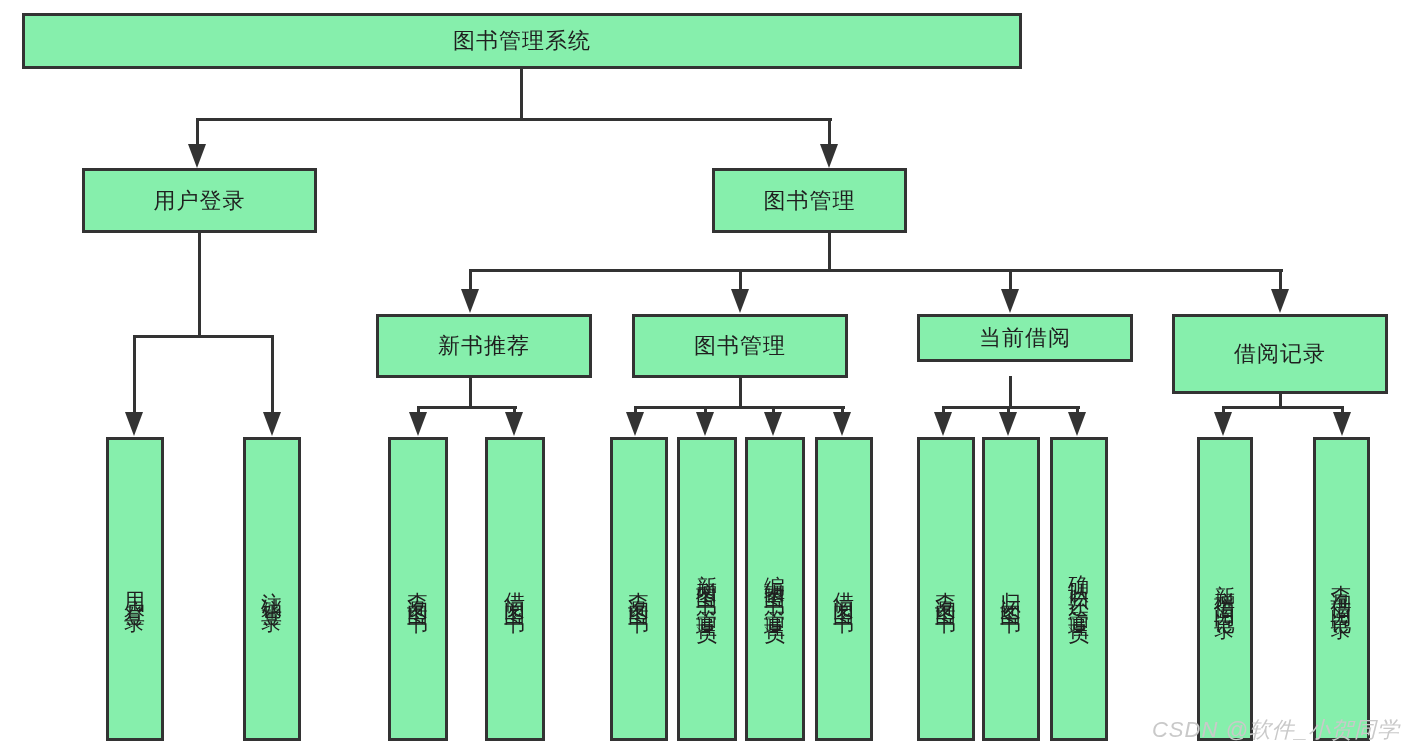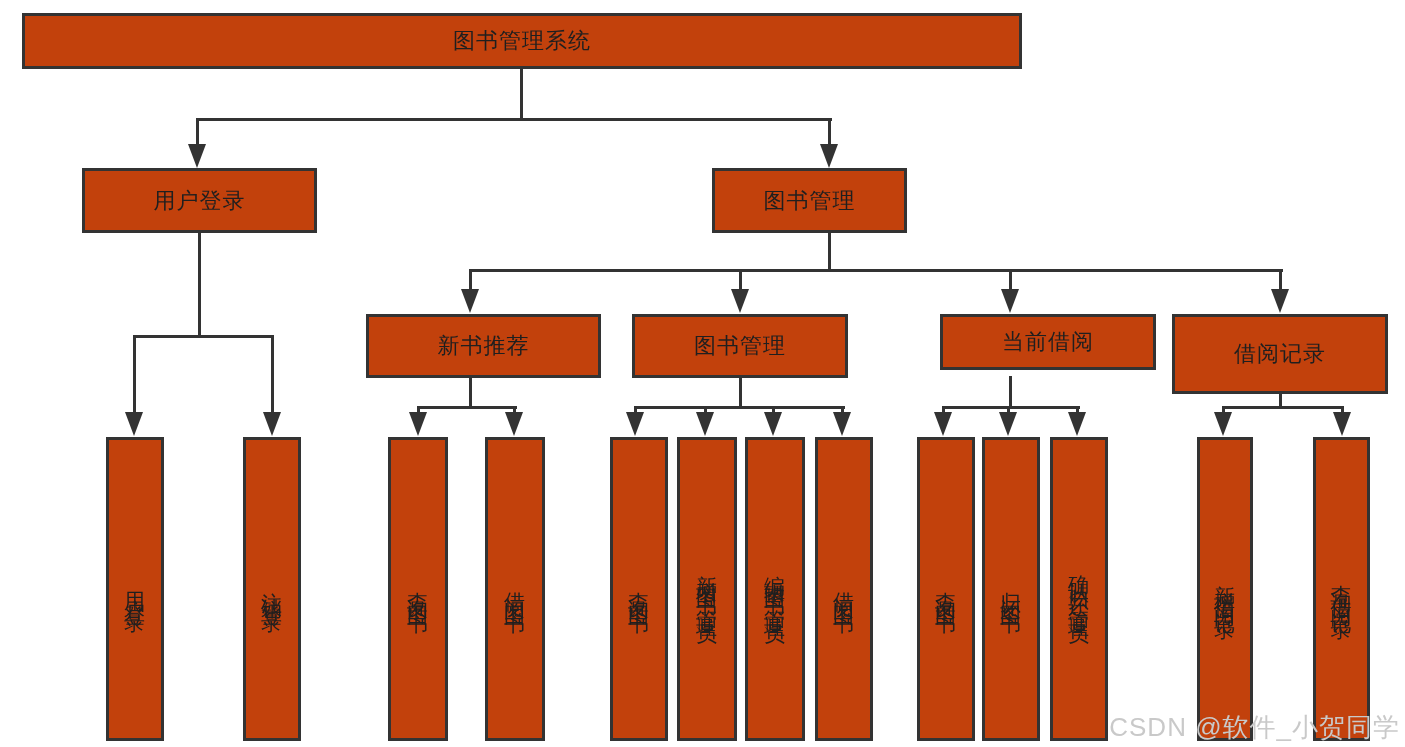--- a/index.html
+++ b/index.html
@@ -7,21 +7,21 @@
     position:relative;
     width:1405px; height:747px;
     background:var(--background,#ffffff);
     overflow:hidden;
     font-family:"Liberation Sans","DejaVu Sans",sans-serif;
   }
   .box {
     position:absolute;
     box-sizing:border-box;
     border:3px solid var(--line,#333333);
-    background:#c2410c;
+    background:#86efac;
     display:flex;
     align-items:center;
     justify-content:center;
   }
   .label {
     color:var(--text,#1f1f1f);
     white-space:nowrap;
   }
   .hbox .label {
     font-size:22px;
@@ -42,24 +42,25 @@
   .arrow {
     position:absolute;
     width:0; height:0;
     border-left:9px solid transparent;
     border-right:9px solid transparent;
     border-top:24px solid var(--line,#333333);
   }
   .watermark {
     position:absolute;
     right:5px; bottom:2px;
-    font-size:26px;
+    font-size:22px;
     color:var(--watermark,#c9c9c9);
     letter-spacing:1px;
     z-index:10;
+    font-style:italic;
   }
 </style>
 </head>
 <body>
 
 <div class="canvas">
 
   <div class="line" style="left:520px;top:68px;width:3px;height:53px"></div>
   <div class="line" style="left:196px;top:118px;width:636px;height:3px"></div>
   <div class="line" style="left:196px;top:118px;width:3px;height:30px"></div>
@@ -123,27 +124,27 @@
     <span class="label">图书管理系统</span>
   </div>
 
   <div class="box hbox" style="left:82px;top:168px;width:235px;height:65px">
     <span class="label">用户登录</span>
   </div>
   <div class="box hbox" style="left:712px;top:168px;width:195px;height:65px">
     <span class="label">图书管理</span>
   </div>
 
-  <div class="box hbox" style="left:366px;top:314px;width:235px;height:64px">
+  <div class="box hbox" style="left:376px;top:314px;width:216px;height:64px">
     <span class="label">新书推荐</span>
   </div>
   <div class="box hbox" style="left:632px;top:314px;width:216px;height:64px">
     <span class="label">图书管理</span>
   </div>
-  <div class="box hbox" style="left:940px;top:314px;width:216px;height:56px">
+  <div class="box hbox" style="left:917px;top:314px;width:216px;height:48px">
     <span class="label">当前借阅</span>
   </div>
   <div class="box hbox" style="left:1172px;top:314px;width:216px;height:80px">
     <span class="label">借阅记录</span>
   </div>
 
   <div class="box vbox" style="left:106px;top:437px;width:58px;height:304px">
     <span class="label vtext">用户登录</span>
   </div>
   <div class="box vbox" style="left:243px;top:437px;width:58px;height:304px">

